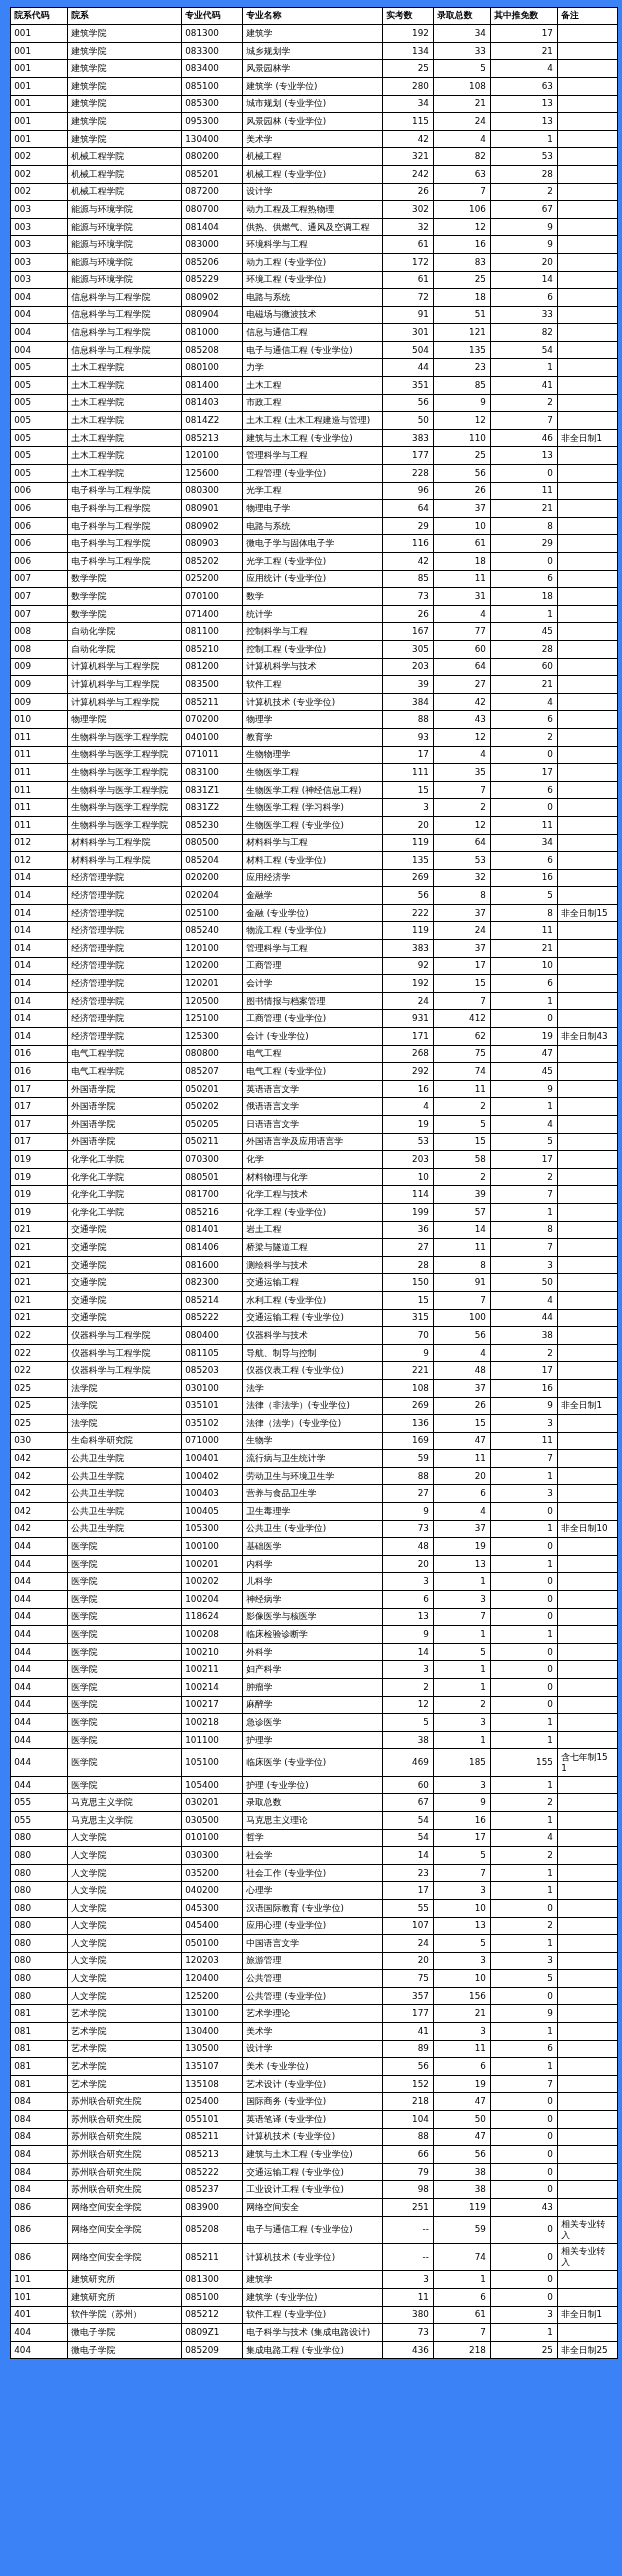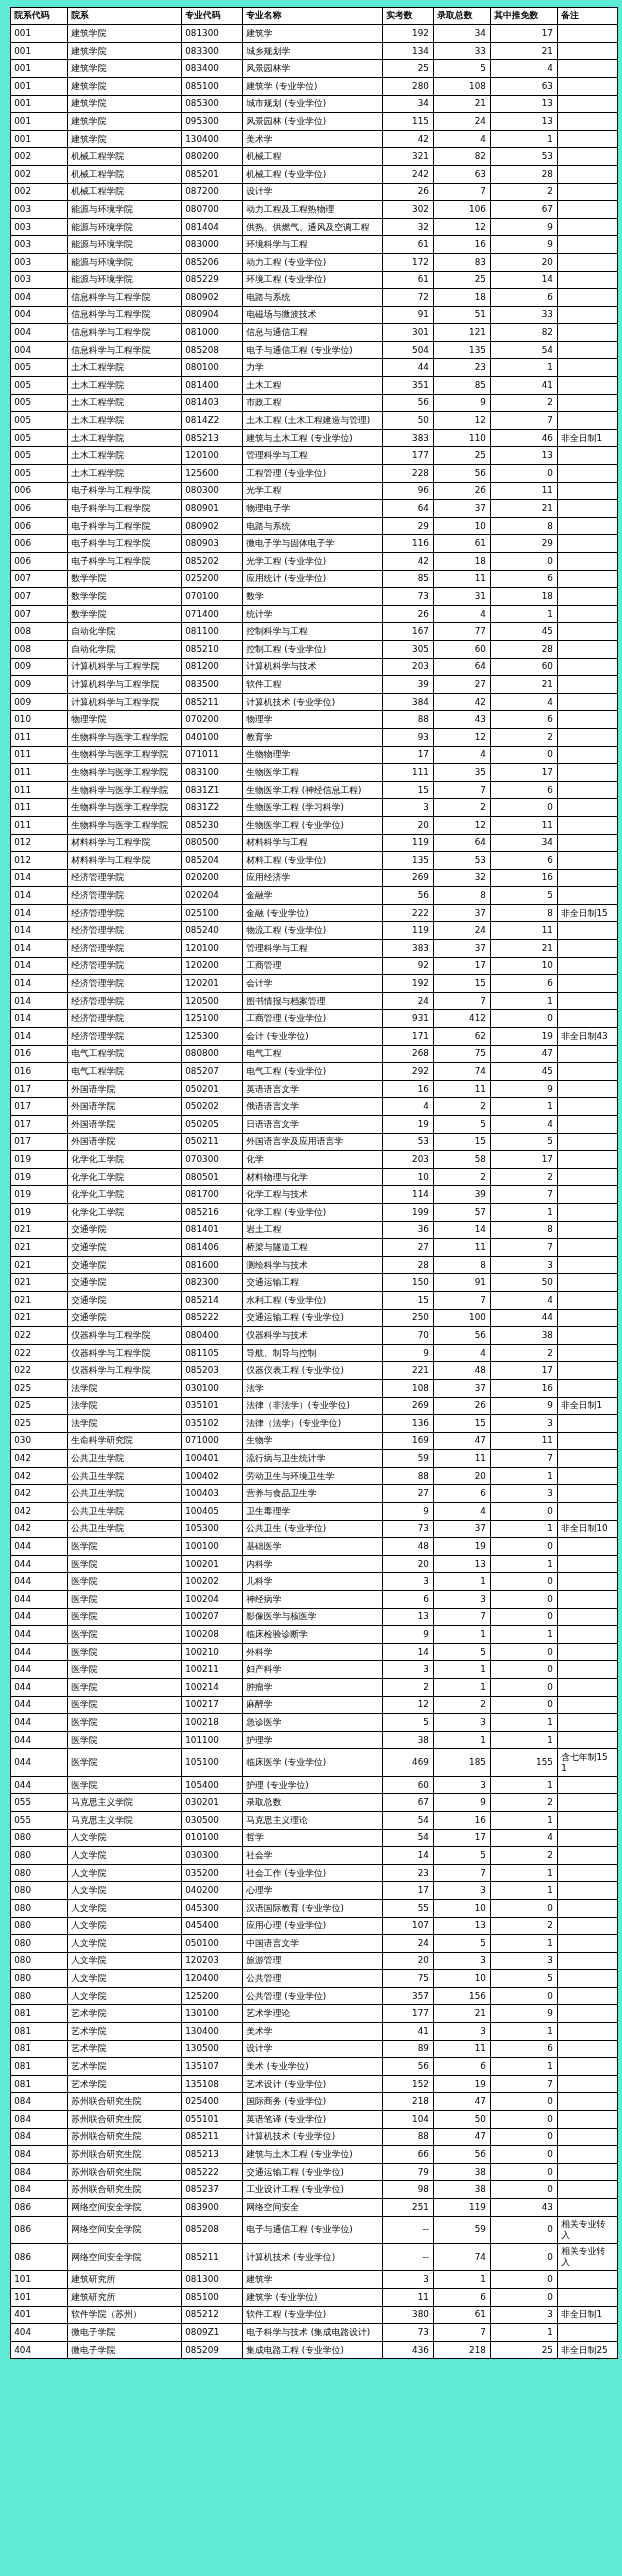--- a/index.html
+++ b/index.html
@@ -5,21 +5,21 @@
   * { box-sizing: border-box; }
   html, body {
     margin: 0;
     padding: 0;
     background: #f2f2f2;
     font-family: "DejaVu Sans", "Liberation Sans", sans-serif;
   }
   .page {
     width: 622px;
     min-height: 2576px;
-    background: #5eead4;
+    background: #3b82f6;
     padding: 6.6px 7.4px;
   }
   table.data-table {
     border-collapse: collapse;
     width: 607px;
     margin-left: 2.2px;
     background: #ffffff;
     table-layout: fixed;
   }
   table.data-table th, table.data-table td {
@@ -807,21 +807,21 @@
           <td class="c4">15</td>
           <td class="c5">7</td>
           <td class="c6">4</td>
           <td class="c7"></td>
         </tr>
         <tr>
           <td class="c0">021</td>
           <td class="c1">交通学院</td>
           <td class="c2">085222</td>
           <td class="c3">交通运输工程 (专业学位)</td>
-          <td class="c4">250</td>
+          <td class="c4">315</td>
           <td class="c5">100</td>
           <td class="c6">44</td>
           <td class="c7"></td>
         </tr>
         <tr>
           <td class="c0">022</td>
           <td class="c1">仪器科学与工程学院</td>
           <td class="c2">080400</td>
           <td class="c3">仪器科学与技术</td>
           <td class="c4">70</td>
@@ -975,21 +975,21 @@
           <td class="c2">100204</td>
           <td class="c3">神经病学</td>
           <td class="c4">6</td>
           <td class="c5">3</td>
           <td class="c6">0</td>
           <td class="c7"></td>
         </tr>
         <tr>
           <td class="c0">044</td>
           <td class="c1">医学院</td>
-          <td class="c2">100207</td>
+          <td class="c2">118624</td>
           <td class="c3">影像医学与核医学</td>
           <td class="c4">13</td>
           <td class="c5">7</td>
           <td class="c6">0</td>
           <td class="c7"></td>
         </tr>
         <tr>
           <td class="c0">044</td>
           <td class="c1">医学院</td>
           <td class="c2">100208</td>

